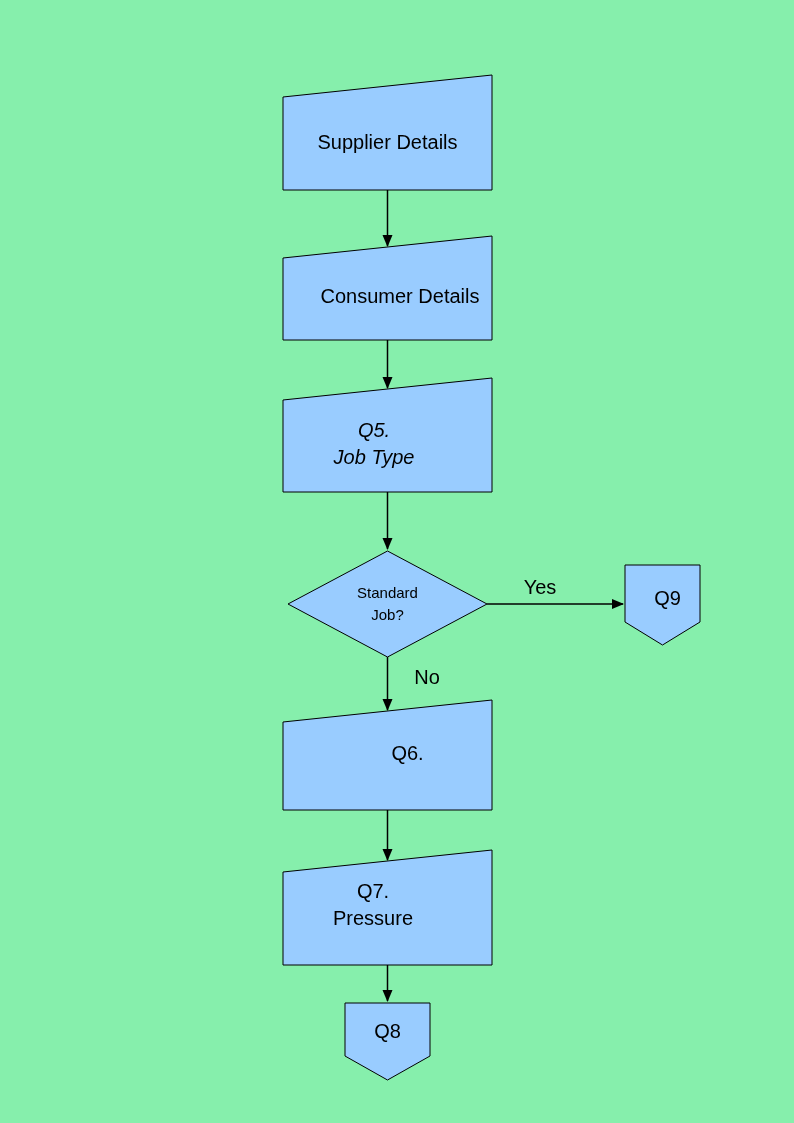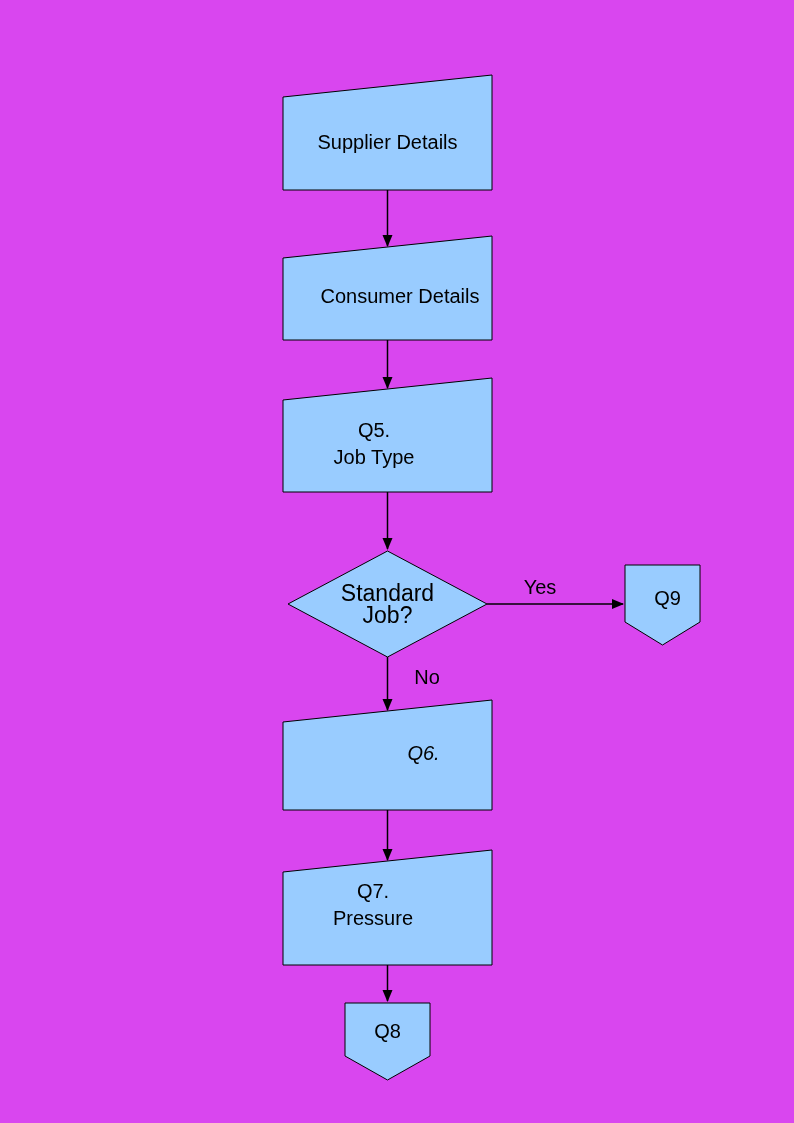--- a/index.html
+++ b/index.html
@@ -2,35 +2,35 @@
 <html><head>
 <meta charset="utf-8">
 <style>
   * { margin: 0; padding: 0; box-sizing: border-box; }
   html, body { background: #ffffff; }
   body { font-family: "Liberation Sans", "DejaVu Sans", sans-serif; color: #000; }
   .page {
     position: relative;
     width: 794px;
     height: 1123px;
-    background: #d946ef;
+    background: #86efac;
     overflow: hidden;
     padding-left: 44px;
   }
   svg.flow { position: absolute; left: 0; top: 0; display: block; }
   .shape { stroke: #000000; stroke-width: 1; }
   .connector { stroke: #000000; stroke-width: 1.5; fill: none; }
   .label {
     position: absolute;
     text-align: center;
     color: #000000;
     white-space: nowrap;
   }
   .lbl-20 { font-size: 20px; line-height: 27px; }
-  .lbl-17 { font-size: 23px; line-height: 22px; }
+  .lbl-17 { font-size: 15px; line-height: 22px; }
   .lbl-left { text-align: center; }
 </style>
 </head>
 <body>
 
 <div class="page">
 
   <svg class="flow" width="794" height="1123" viewBox="0 0 794 1123">
     <defs>
       <marker id="arrowhead" markerUnits="userSpaceOnUse" markerWidth="14" markerHeight="12" refX="11" refY="5" orient="auto">
@@ -55,37 +55,37 @@
     <polygon class="shape" points="625,565 700,565 700,622 662.5,645 625,622" fill="#99CCFF"></polygon>
     <polygon class="shape" points="283,722 492,700 492,810 283,810" fill="#99CCFF"></polygon>
     <polygon class="shape" points="283,872 492,850 492,965 283,965" fill="#99CCFF"></polygon>
     <polygon class="shape" points="345,1003 430,1003 430,1056 387.5,1080 345,1056" fill="#99CCFF"></polygon>
   </svg>
 
   <div class="label lbl-20" style="left:283px; top:129px; width:209px;">Supplier Details</div>
 
   <div class="label lbl-20" style="left:283px; top:283px; width:234px;">Consumer Details</div>
 
-  <div class="label lbl-20" style="left:283px; top:417px; width:182px;">
+  <div class="label lbl-20" style="left:283px; top:417px; width:182px;font-style:italic;">
     <div>Q5.</div>
     <div>Job Type</div>
   </div>
 
   <div class="label lbl-17" style="left:288px; top:582px; width:199px;">
     <div>Standard</div>
     <div>Job?</div>
   </div>
 
   <div class="label lbl-20" style="left:505px; top:574px; width:70px;">Yes</div>
 
   <div class="label lbl-20" style="left:625px; top:585px; width:85px;">Q9</div>
 
   <div class="label lbl-20 lbl-left" style="left:402px; top:664px; width:50px;">No</div>
 
-  <div class="label lbl-20" style="left:299px; top:740px; width:249px;font-style:italic;">
+  <div class="label lbl-20" style="left:283px; top:740px; width:249px;">
     <div>Q6.</div>
   </div>
 
   <div class="label lbl-20" style="left:283px; top:878px; width:180px;">
     <div>Q7.</div>
     <div>Pressure</div>
   </div>
 
   <div class="label lbl-20" style="left:345px; top:1018px; width:85px;">Q8</div>
 

